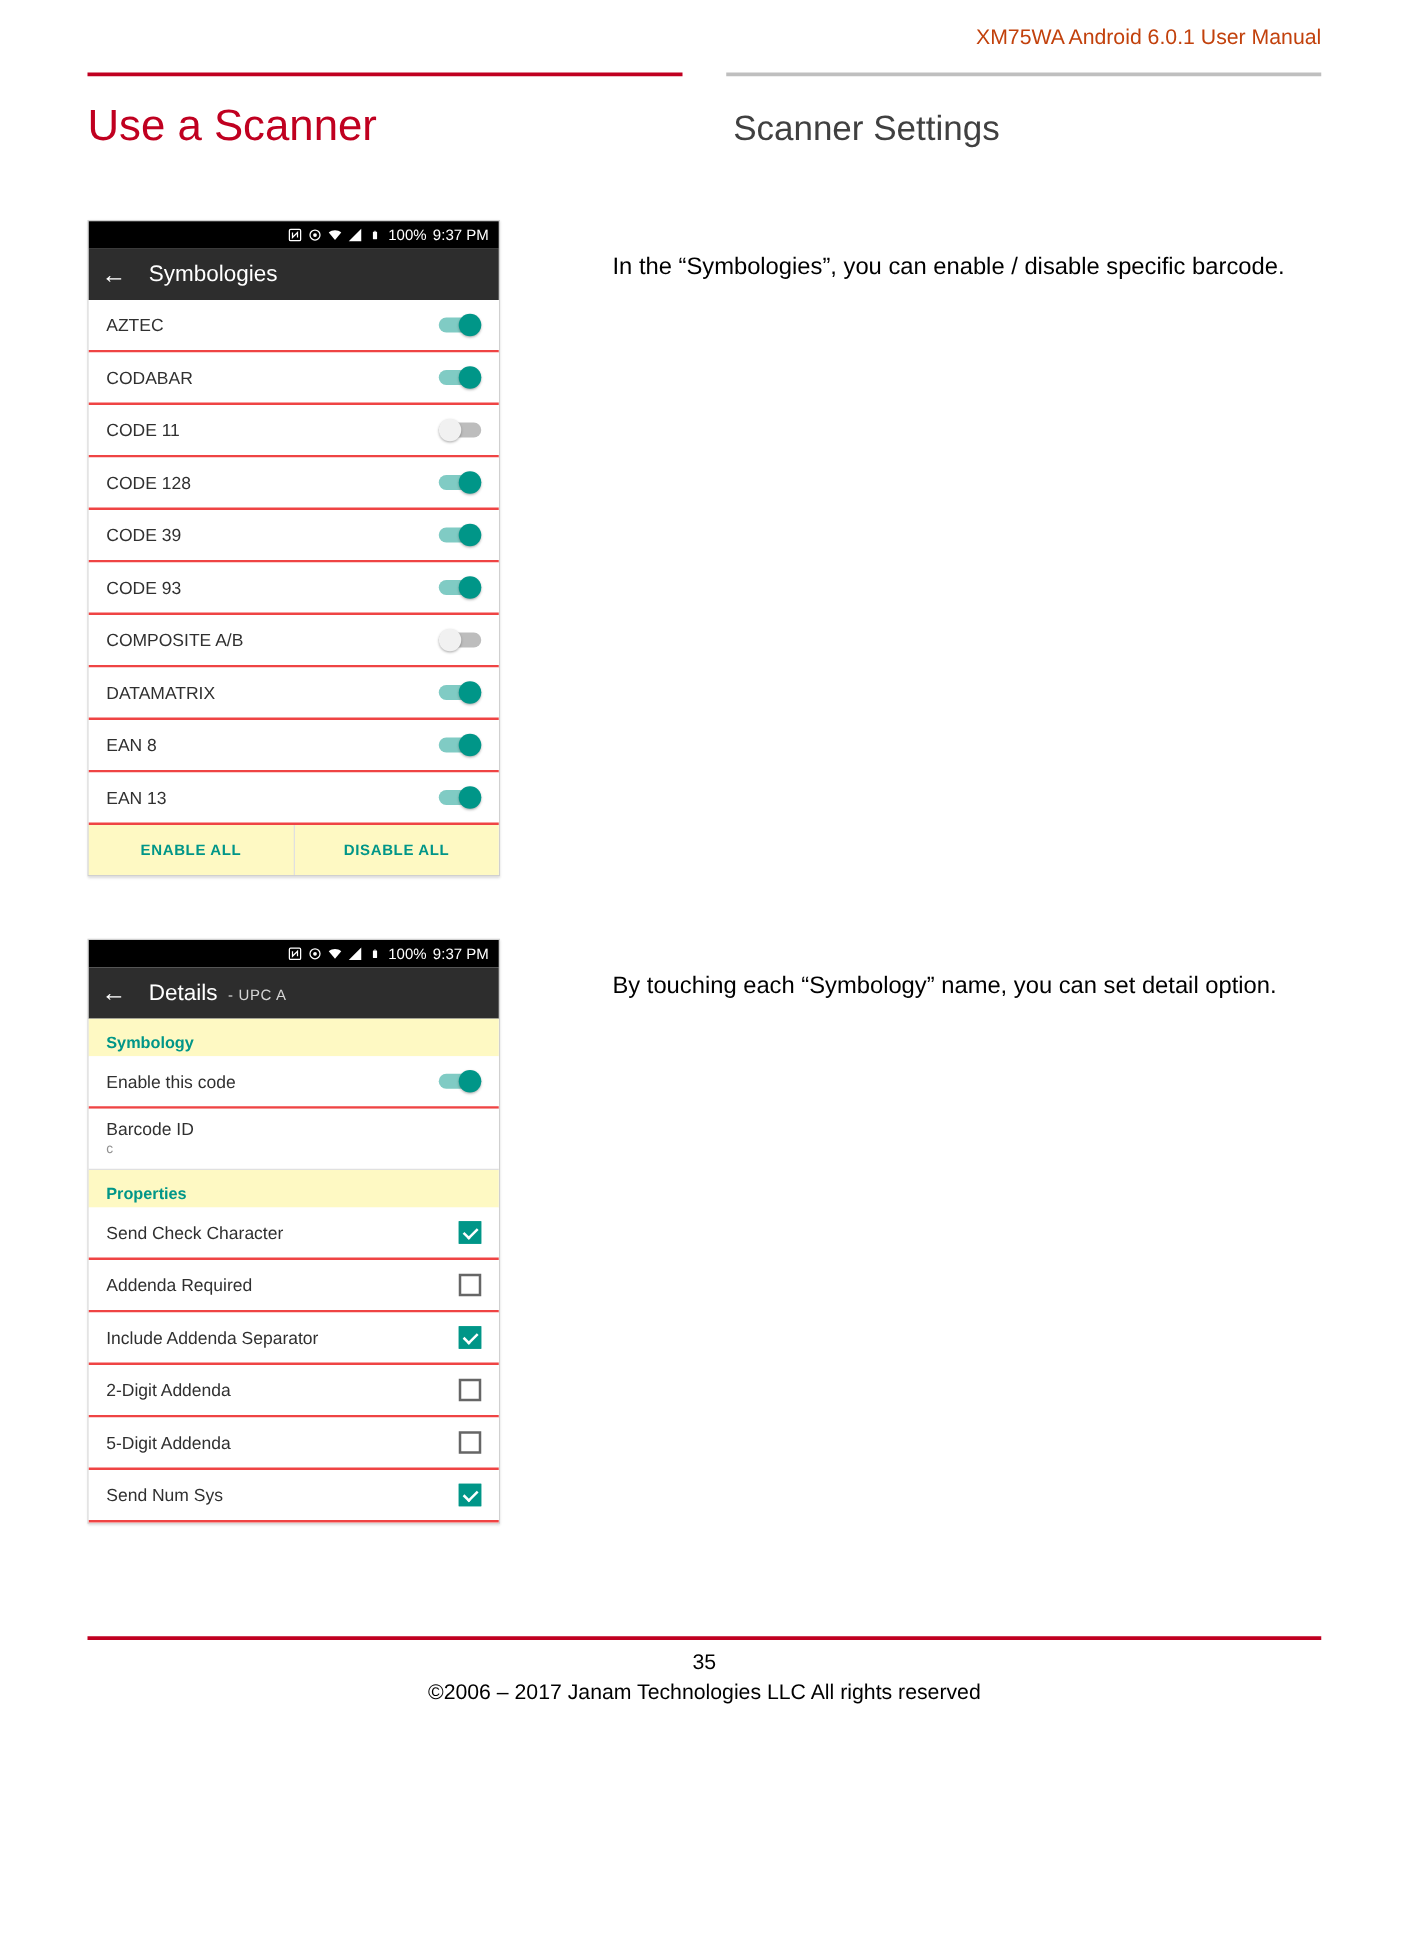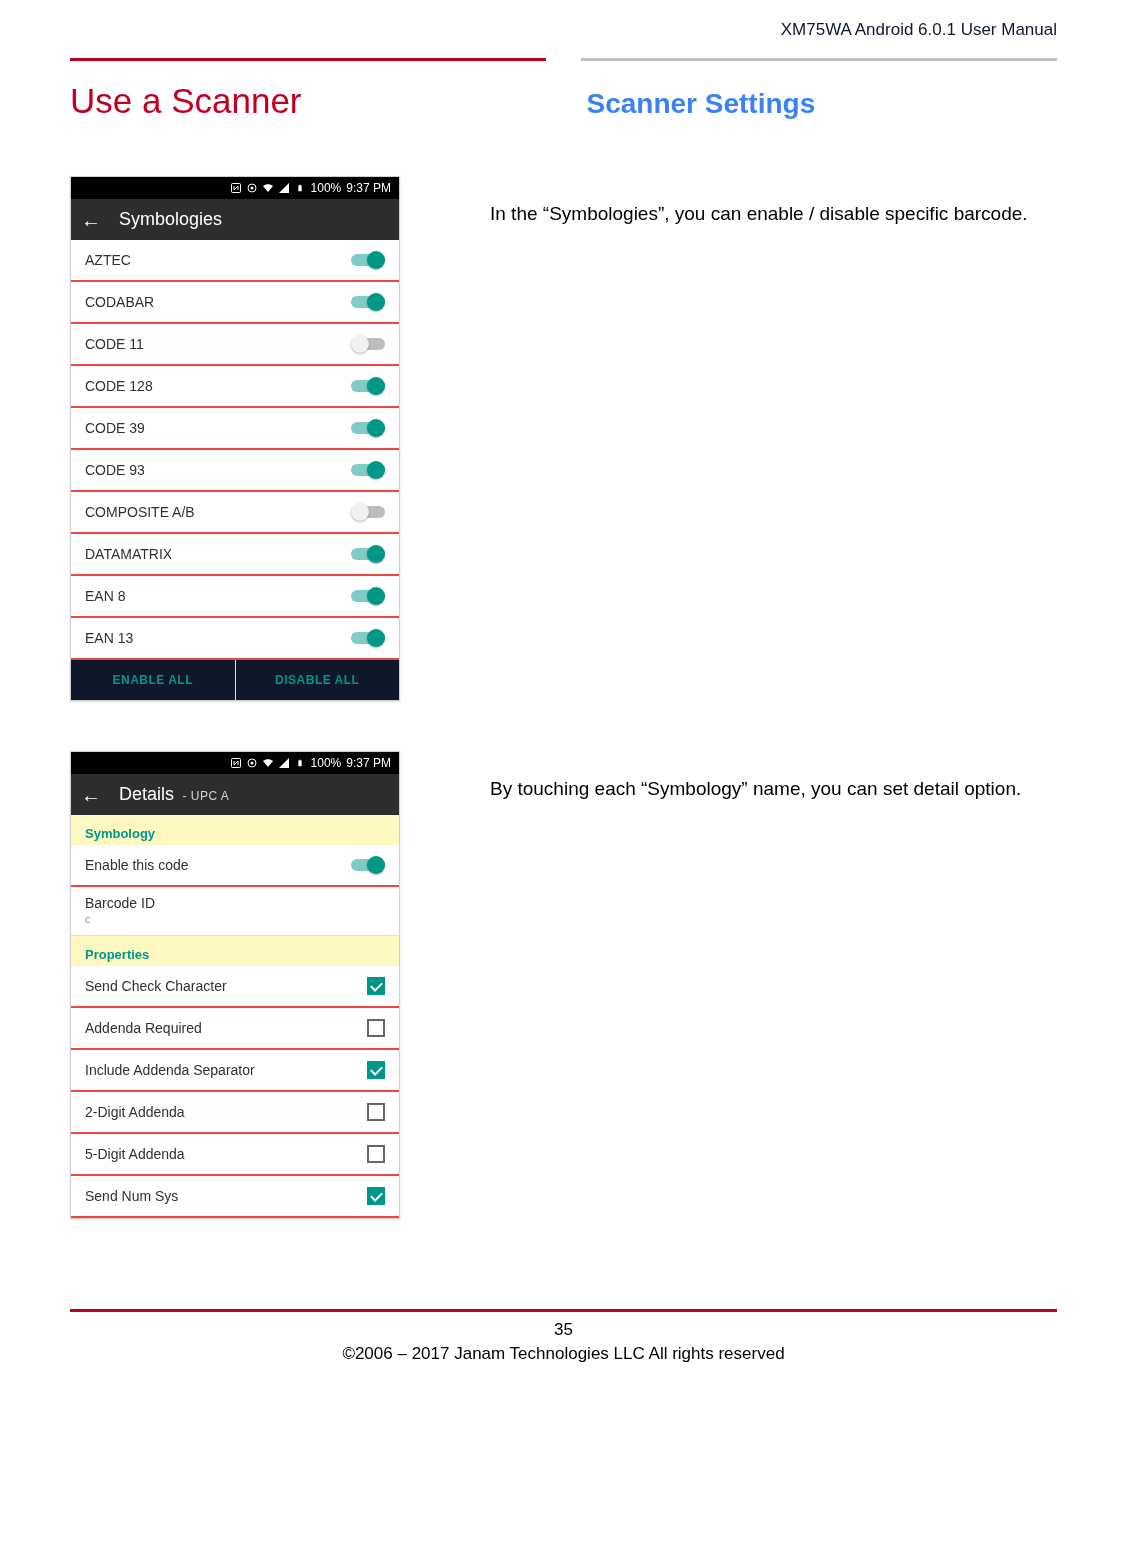--- a/index.html
+++ b/index.html
@@ -1,46 +1,46 @@
 <!DOCTYPE html>
 <html><head>
   <meta charset="utf-8">
   <style>
     * { box-sizing: border-box; margin: 0; padding: 0; }
     body { font-family: Arial, Helvetica, sans-serif; background: #fff; width: 1127px; }
     .page { padding: 20px 70px 30px 70px; position: relative; }
-    .doc-header { text-align: right; font-size: 17px; color: #0f172a; padding-bottom: 18px; }
+    .doc-header { text-align: right; font-size: 17px; color: #c2410c; padding-bottom: 18px; }
     .header-rules { display: flex; gap: 35px; margin-bottom: 20px; }
     .rule { height: 3px; flex: 1; }
     .rule-left { background: #c00020; }
     .rule-right { background: #bfbfbf; }
     .title-row { display: flex; gap: 46px; align-items: baseline; margin-bottom: 55px; }
     .title-left { flex: 1; font-size: 35px; color: #c00020; font-weight: 400; }
-    .title-right { flex: 1; font-size: 28px; color: #3b82f6; font-weight: 700; }
+    .title-right { flex: 1; font-size: 28px; color: #404040; font-weight: 400; }
     .content-row { display: flex; gap: 90px; margin-bottom: 50px; align-items: flex-start; }
     .phone-col { width: 330px; flex-shrink: 0; }
     .text-col { flex: 1; font-size: 19px; color: #000; line-height: 1.35; padding-top: 25px; }
 
     
     .phone { width: 330px; border: 1px solid #d0d0d0; background: #fff; box-shadow: 0 1px 2px rgba(0,0,0,0.15); }
     .statusbar { background: #000; color: #fff; display: flex; justify-content: flex-end; align-items: center; gap: 5px; padding: 3px 8px; font-size: 12px; height: 22px; }
     .status-icons { display: flex; align-items: center; gap: 4px; }
     .sb-icon { width: 12px; height: 12px; display: inline-flex; align-items: center; justify-content: center; }
     .appbar { background: #2d2d2d; color: #fff; display: flex; align-items: center; padding: 10px 10px; gap: 18px; }
     .back-arrow { font-size: 20px; line-height: 1; }
     .appbar-title { font-size: 18px; font-weight: 400; }
     .appbar-sub { font-size: 12px; color: #d5d5d5; letter-spacing: 0.5px; text-transform: uppercase; margin-left: 4px; }
     .list { background: #fafafa; }
     .row { display: flex; justify-content: space-between; align-items: center; padding: 11px 14px; border-bottom: 2px solid #ef4444; background: #fff; }
     .row-label { font-size: 14px; color: #303030; }
     .section-hdr { padding: 11px 14px 4px 14px; font-size: 13px; color: #009688; font-weight: 700; background: #fef9c3; }
     .row-sub { font-size: 11px; color: #909090; margin-top: 2px; }
     .row-block { padding: 8px 14px 10px 14px; border-bottom: 1px solid #e0e0e0; background: #fff; }
     .row-block .row-label { font-size: 14px; color: #303030; }
-    .bottom-btns { display: flex; background: #0f172a; }
+    .bottom-btns { display: flex; background: #fef9c3; }
     .bottom-btn { flex: 1; text-align: center; padding: 13px 0; font-size: 12px; font-weight: 700; color: #009688; letter-spacing: 0.5px; }
     .bottom-btn + .bottom-btn { border-left: 1px solid #e0e0e0; }
 
     
     .toggle { width: 34px; height: 18px; position: relative; }
     .toggle .track { position: absolute; top: 3px; left: 0; right: 0; height: 12px; border-radius: 7px; }
     .toggle .thumb { position: absolute; top: 0; width: 18px; height: 18px; border-radius: 50%; box-shadow: 0 1px 2px rgba(0,0,0,0.3); }
     .toggle.on .track { background: #80cbc4; }
     .toggle.on .thumb { background: #009688; right: 0; }
     .toggle.off .track { background: #bdbdbd; }

